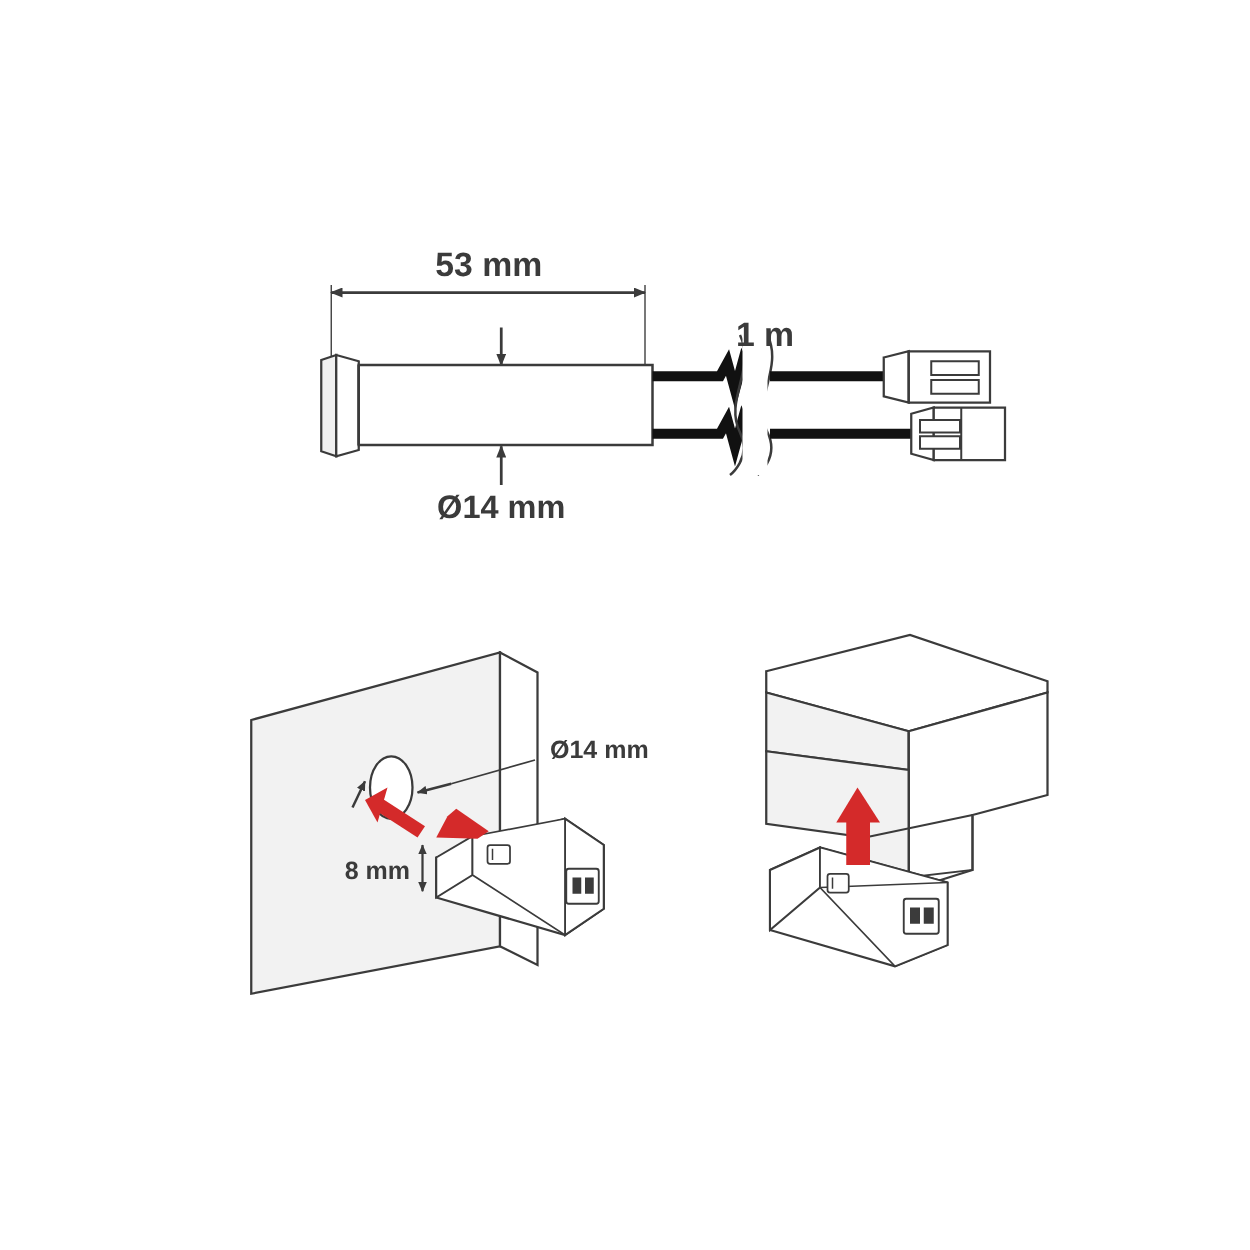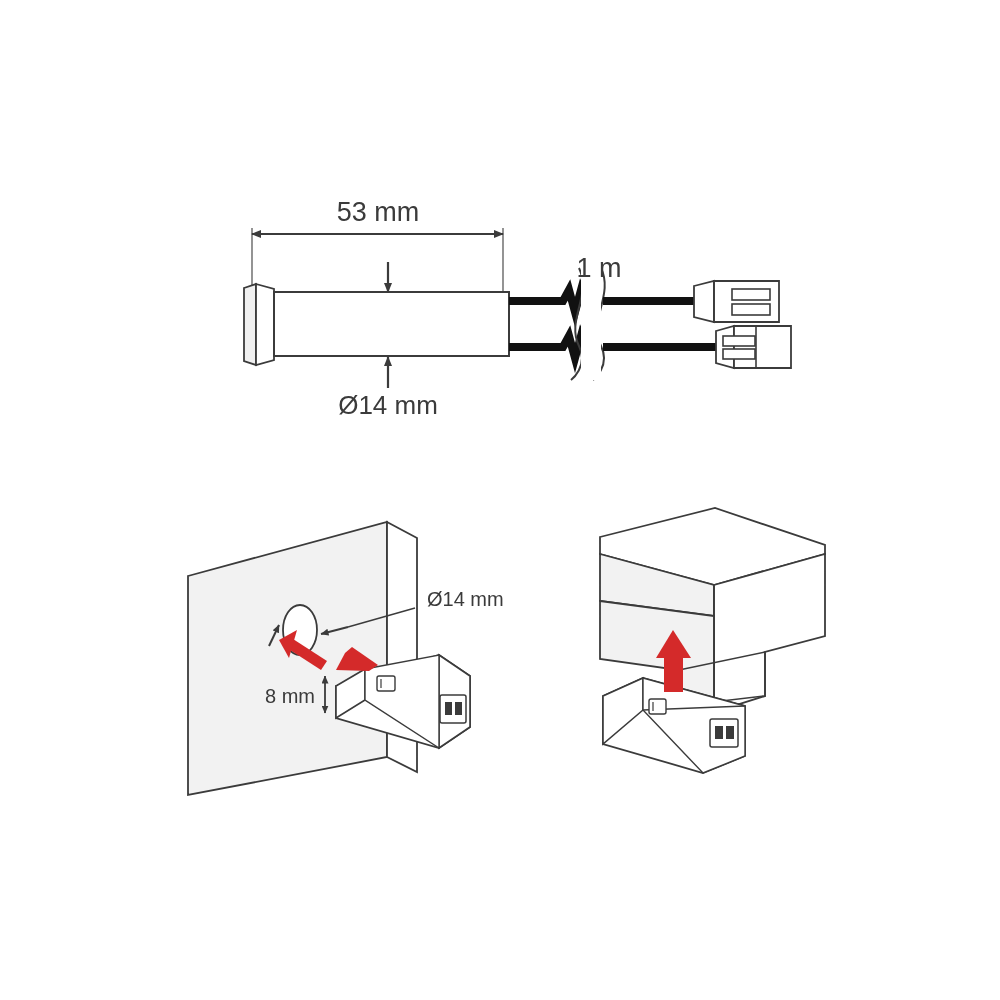--- a/index.html
+++ b/index.html
@@ -9,23 +9,24 @@
   }
   body {
     width: 1000px;
     height: 1000px;
     font-family: "Liberation Sans", sans-serif;
     position: relative;
     overflow: hidden;
   }
   #stage {
     position: absolute;
-    left: 3px; top: 0;
+    left: 16px; top: 0;
     width: 888px;
     height: 1000px;
+    font-weight: bold;
   }
   svg.diagram {
     display: block;
     width: 1000px;
     height: 1000px;
   }
   .dim-text {
     font-family: "Liberation Sans", sans-serif;
     fill: #3b3b3b;
   }

